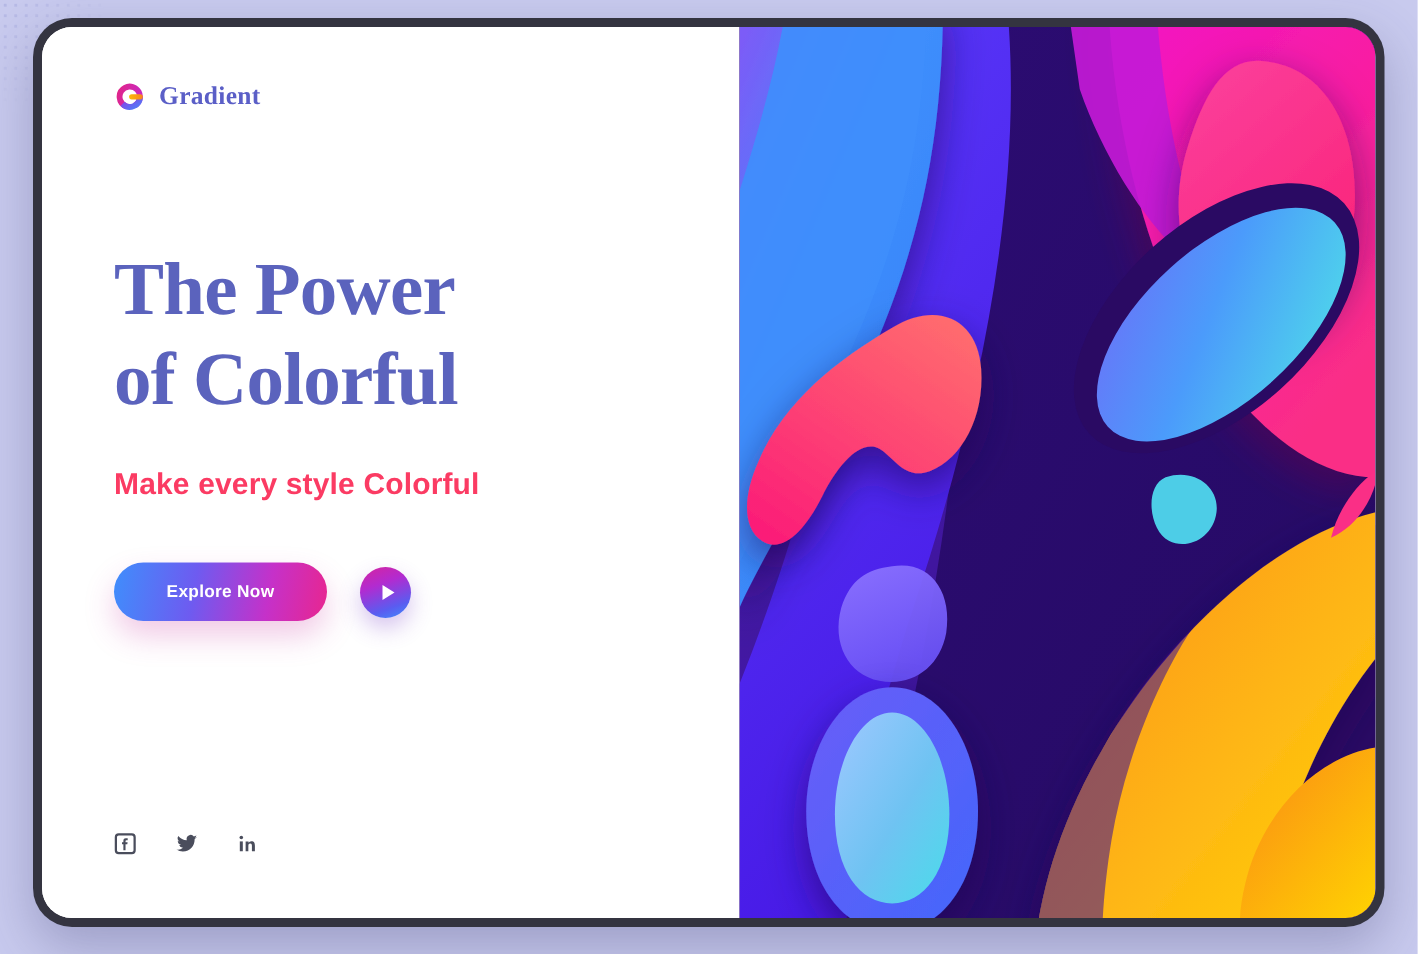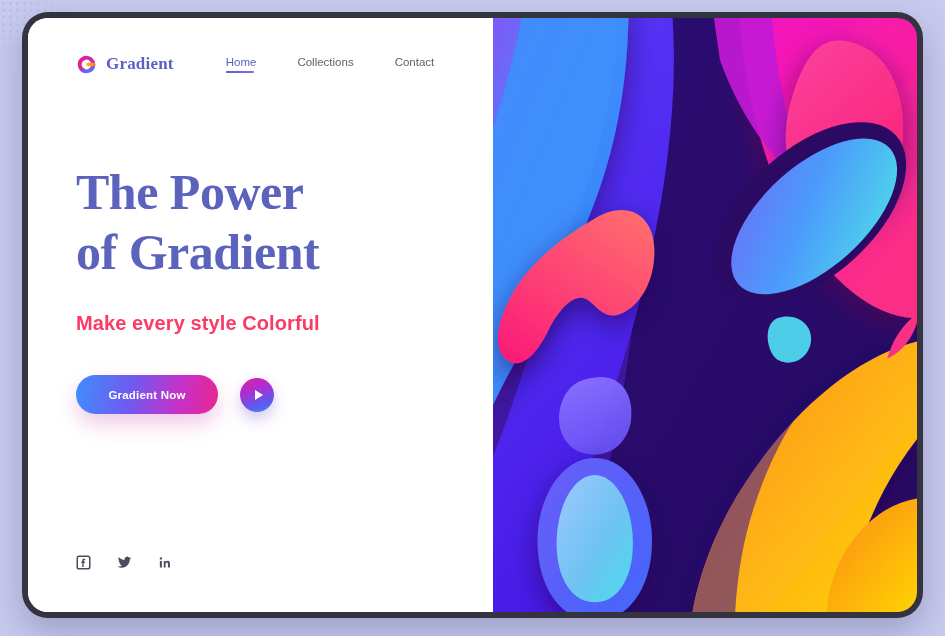--- a/index.html
+++ b/index.html
@@ -219,34 +219,29 @@
                   <stop offset="100%" stop-color="#f98022"></stop>
               </linearGradient>
             </defs>
             <path d="M24 4a20 20 0 0 0-14.1 34.1l6.3-6.3A11.1 11.1 0 1 1 24 35.1V44A20 20 0 0 0 24 4z" fill="url(#gA)" transform="rotate(-28 24 24)"></path>
             <path d="M9.9 38.1A20 20 0 0 0 44 24h-8.9A11.1 11.1 0 0 1 16.2 31.8z" fill="url(#gB)"></path>
             <rect x="23" y="20.2" width="21" height="7.8" rx="3.9" fill="url(#gC)"></rect>
           </svg>
           <span id="brand-name">Gradient</span>
         </div>
 
-        <div id="nav-links">
-          <a class="nav-link active" href="#">Home</a>
-          <a class="nav-link" href="#">Collections</a>
-          <a class="nav-link" href="#">Contact</a>
-        </div>
       </nav>
 
       <div id="hero">
         <h1 id="headline">The Power
-of Gradient</h1>
+of Colorful</h1>
         <h2 id="subheadline">Make every style Colorful</h2>
 
         <div id="cta-row">
-          <button id="explore-button">Gradient Now</button>
+          <button id="explore-button">Explore Now</button>
           <button id="play-button">
             <span id="play-triangle"></span>
           </button>
         </div>
       </div>
 
       <div id="social-row">
         <svg class="social-icon" width="15" height="15" viewBox="0 0 24 24">
           <rect x="2" y="2" width="20" height="20" rx="3" fill="none" stroke="#4a4d5c" stroke-width="2.4"></rect>
           <path d="M14.6 8.2h-1.5c-.5 0-.8.3-.8.9v1.3h2.2l-.3 2.2h-1.9V19h-2.3v-6.4H8.5v-2.2h1.5V8.7c0-1.7 1-2.6 2.6-2.6h2z" fill="#4a4d5c"></path>

